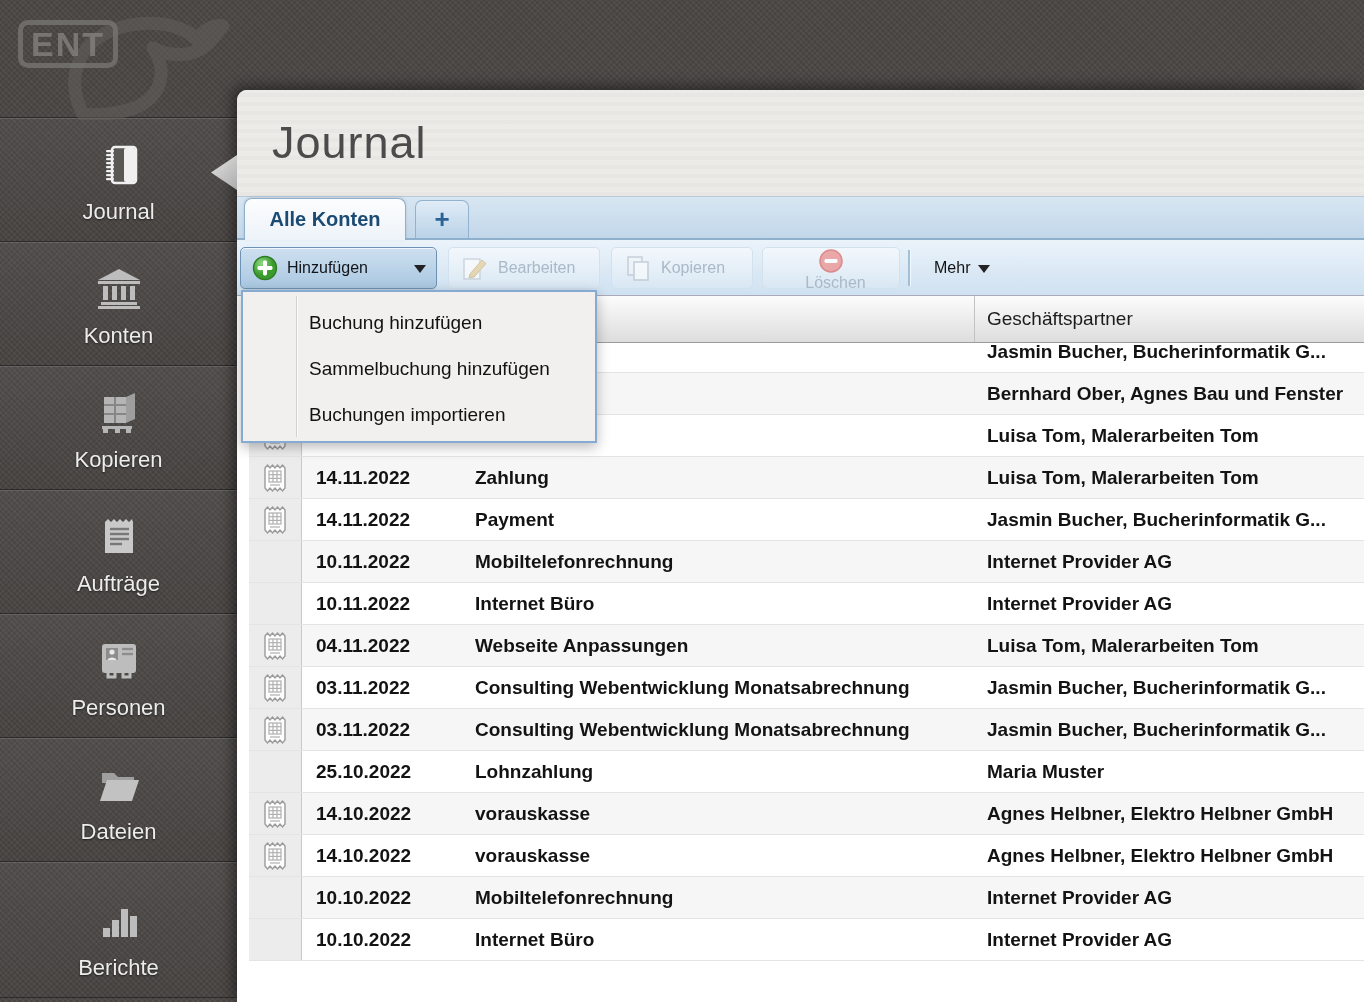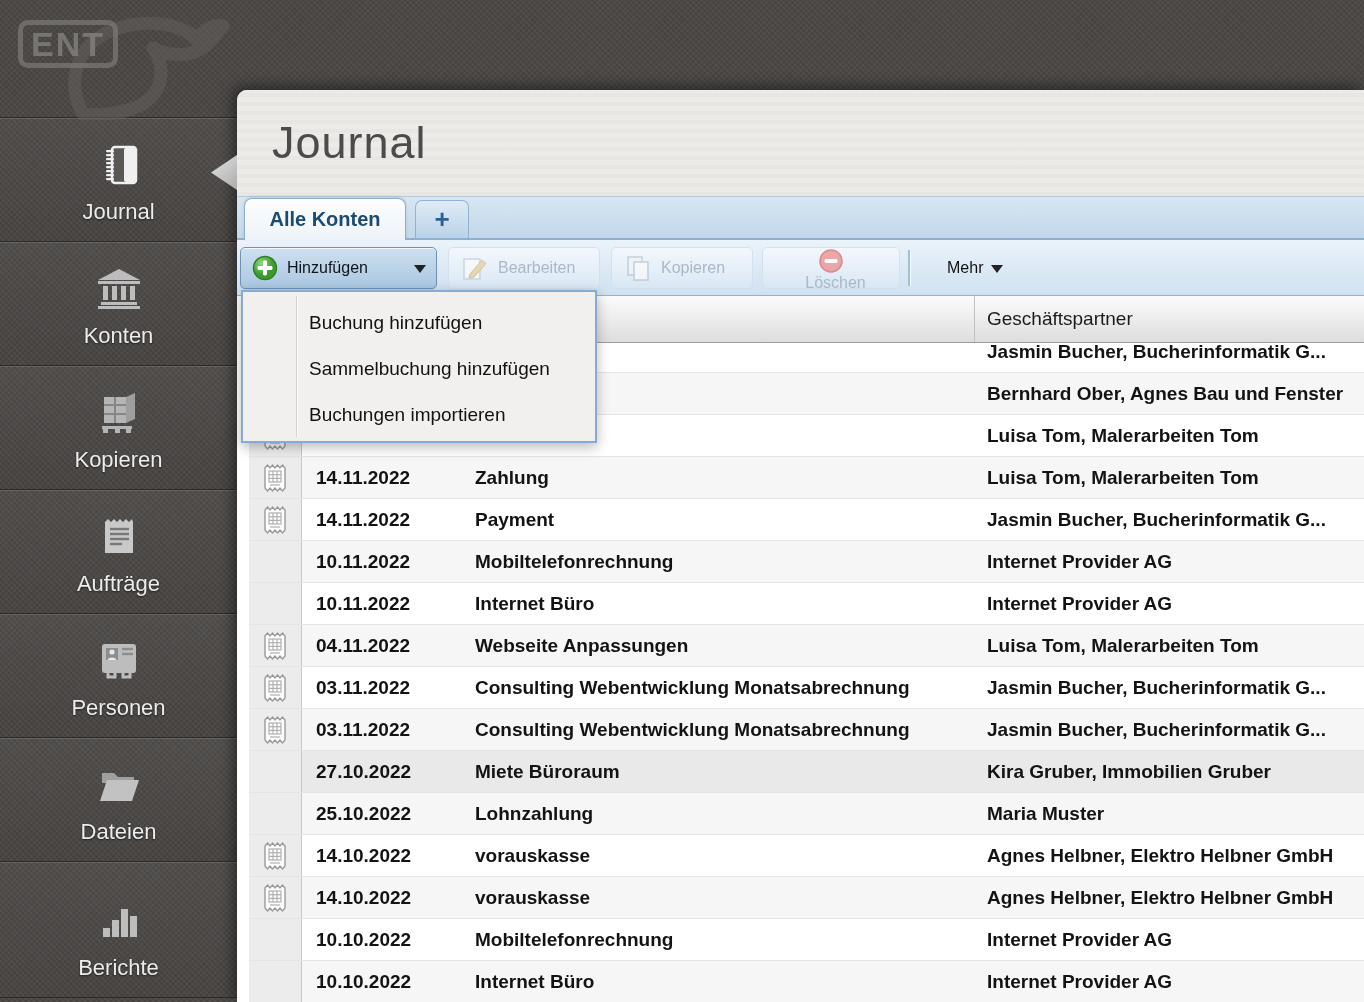--- a/index.html
+++ b/index.html
@@ -99,21 +99,21 @@
   .btn-add .caret { margin-left:auto; }
   .btn-disabled { color:#a9b9c7; cursor:default; padding:0 12px;
     background:linear-gradient(rgba(255,255,255,0.45),rgba(255,255,255,0.12));
     border:1px solid #d3e1ee; }
   .btn-disabled .lbl { margin-left:9px; }
   .btn-edit { margin-left:11px; width:152px; }
   .btn-copy { margin-left:11px; width:142px; }
   .btn-del  { margin-left:9px;  width:138px;flex-direction:column; }
   .tb-sep { width:3px; height:36px; margin-left:8px;
     background:linear-gradient(#9fc0da,#9fc0da); border-right:1px solid #f2f8fc; }
-  .btn-more { margin-left:30px; color:#121212; padding:0 6px;text-align:right; }
+  .btn-more { margin-left:17px; color:#121212; padding:0 6px;text-align:right; }
   .btn-more .caret { margin-left:8px; }
   .caret { width:0; height:0; border:6px solid transparent; border-top:8px solid #222; margin-top:8px; }
 
   
   .table { position:relative; height:706px; overflow:hidden;padding-left:12px; }
   .thead {
     position:relative; z-index:5; height:47px;
     display:grid; grid-template-columns:53px 165px 508px 394px 1fr;
     background:linear-gradient(#fcfcfc,#dddddd);
     border-bottom:1px solid #9c9c9c;
@@ -528,29 +528,20 @@
           <line x1="7" y1="22" x2="17" y2="22" stroke="#b0b0b0" stroke-width="1.2"></line>
         </svg>
       </span>
     </div>
     <div class="cell date">03.11.2022</div>
     <div class="cell desc">Consulting Webentwicklung Monatsabrechnung</div>
     <div class="cell partner">Jasmin Bucher, Bucherinformatik G...</div>
     <div class="cell sliver"></div>
   </div>
 
-  <div class="row highlight">
-    <div class="cell gutter">
-      
-    </div>
-    <div class="cell date">27.10.2022</div>
-    <div class="cell desc">Miete Büroraum</div>
-    <div class="cell partner">Kira Gruber, Immobilien Gruber</div>
-    <div class="cell sliver"></div>
-  </div>
 
   <div class="row">
     <div class="cell gutter">
       
     </div>
     <div class="cell date">25.10.2022</div>
     <div class="cell desc">Lohnzahlung</div>
     <div class="cell partner">Maria Muster</div>
     <div class="cell sliver"></div>
   </div>

